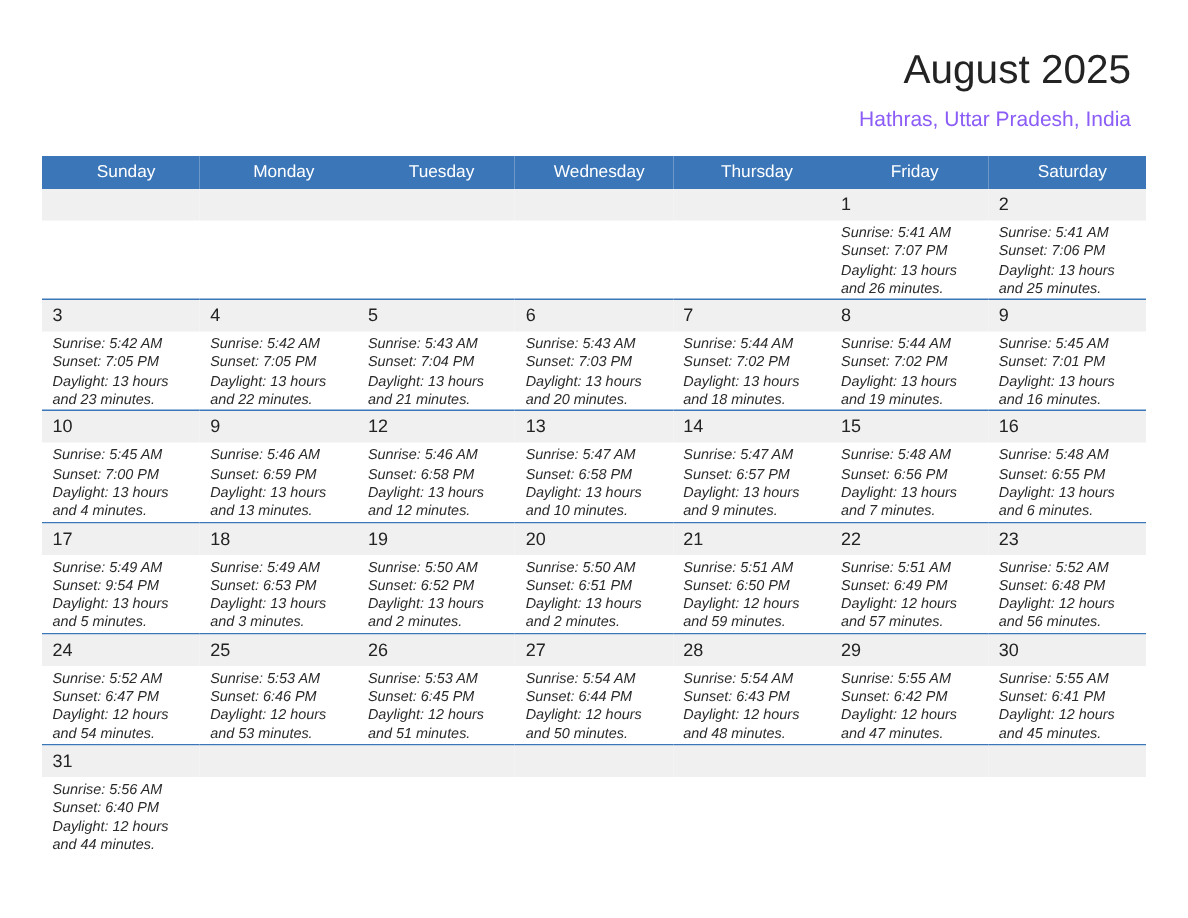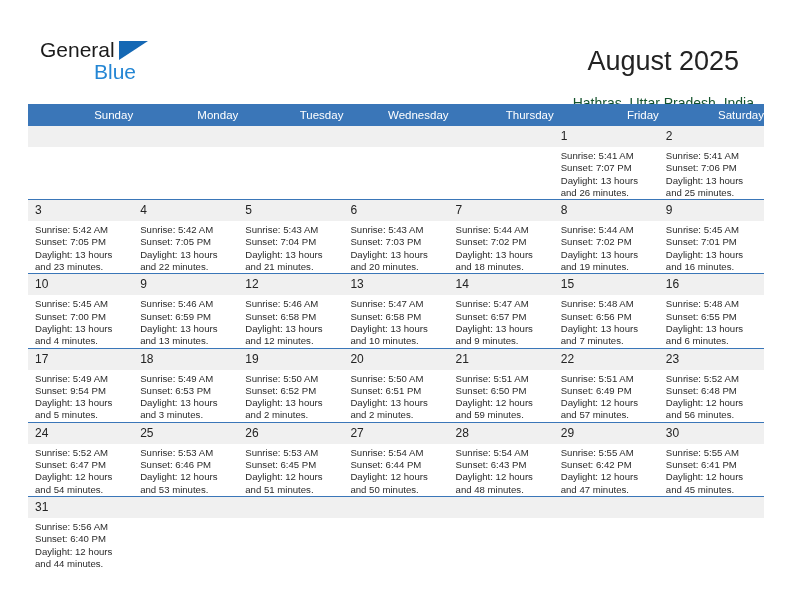--- a/index.html
+++ b/index.html
@@ -68,46 +68,46 @@
     position: absolute;
     right: 38px;
     top: 30px;
     text-align: right;
   }
   .cal-title {
     font-size: 27px;
     line-height: 33px;
     color: #232323;
     font-weight: normal;
-    margin: 15px;
+    margin: 0;
     white-space: nowrap;
   }
   .cal-subtitle {
     font-size: 14px;
     line-height: 20px;
-    color: #14532d;
+    color: #8b5cf6;
     margin: 6px 0 0 0;
     white-space: nowrap;
   }
 
   
   .calendar {
     position: absolute;
     left: 28px;
     top: 104px;
     width: 736px;
     border-collapse: collapse;
     table-layout: fixed;
   }
   .calendar th {
     background: #3a76b8;
     color: #ffffff;
     font-size: 11.5px;
     font-weight: normal;
-    text-align: right;
+    text-align: center;
     padding: 5px 0 5px 7px;
     height: 12px;
     border: none;
   }
   .calendar td {
     vertical-align: top;
     padding: 0;
     border: none;
     border-top: 1px solid #3a76b8;
     background: #ffffff;
@@ -130,40 +130,36 @@
     height: 15px;
   }
   .daynum.empty {
     color: transparent;
   }
   .details {
     padding: 3px 6px 0 7px;
     font-size: 9.6px;
     line-height: 12.3px;
     color: #2b2b2b;
+    font-style: italic;
   }
   .details div {
     white-space: nowrap;
   }
   td.blank .daynum {
     background: #f0f0f0;
   }
 </style>
 </head>
 <body>
 
 <div class="page">
 
   <div class="header">
 
-    <div class="brand">
-      <span class="brand-general">General</span>
-      <span class="brand-triangle"></span>
-      <span class="brand-blue">Blue</span>
-    </div>
 
     <div class="title-block">
       <h1 class="cal-title">August 2025</h1>
       <div class="cal-subtitle">Hathras, Uttar Pradesh, India</div>
     </div>
 
   </div>
 
   <table class="calendar">
     <thead>

